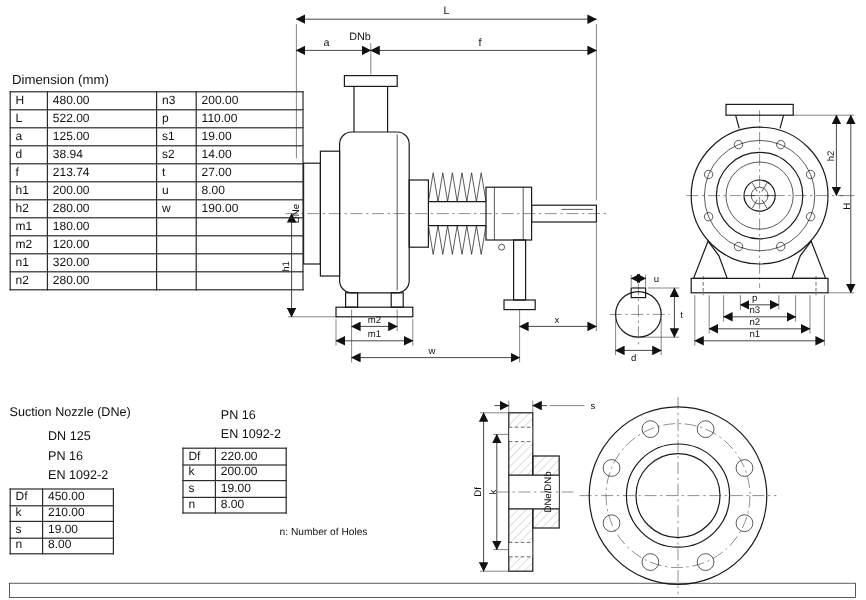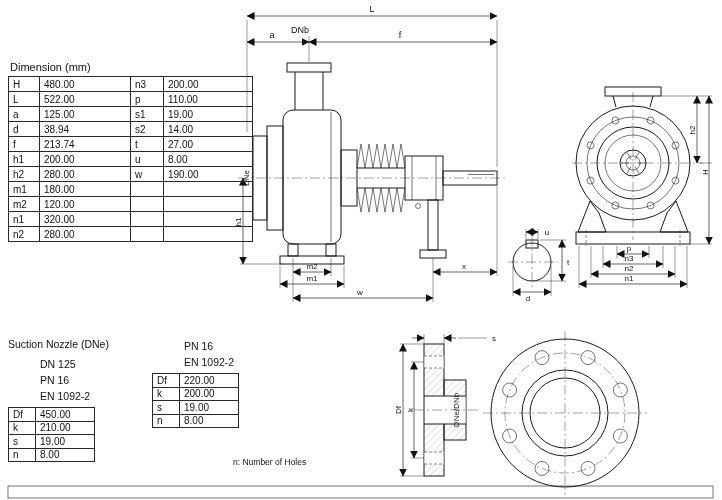--- a/index.html
+++ b/index.html
@@ -18,21 +18,21 @@
   .dim-table td.c3{width:24px;}
   .dim-table td.c4{width:80px;}
   .nozzle-block{width:140px;font-size:10.5px;}
   .nozzle-suction{left:8px;top:338px;}
   .nozzle-discharge{left:152px;top:338px;}
   .nozzle-heading{font-size:10.5px;margin-bottom:6px;white-space:nowrap;}
   .spec-line{line-height:16px;white-space:nowrap;padding-left:32px;}
   .nozzle-table{margin-top:3px;}
   .nozzle-table td.nk{width:18px;height:12.5px;}
   .nozzle-table td.nv{width:50px;height:12.5px;}
-  .holes-note{left:233px;top:457px;font-size:8.5px;white-space:nowrap;}
+  .holes-note{left:233px;top:438px;font-size:8.5px;white-space:nowrap;}
   svg.art{position:absolute;left:0;top:0;}
   .ol{fill:none;stroke:#1a1a1a;stroke-width:1;}
   .thin{fill:none;stroke:#1a1a1a;stroke-width:0.6;}
   .cl{fill:none;stroke:#555;stroke-width:0.55;stroke-dasharray:10 3 2 3;}
   .dim{fill:none;stroke:#222;stroke-width:0.7;}
   .ext{fill:none;stroke:#333;stroke-width:0.5;}
   .dash{fill:none;stroke:#333;stroke-width:0.6;stroke-dasharray:3 2;}
   text.dl{font-family:"Liberation Sans",sans-serif;font-size:9px;fill:#111;text-anchor:middle;}
   text.dl.sm{font-size:8px;}
   .hatched{stroke:#1a1a1a;stroke-width:1;fill:url(#hatch);}

